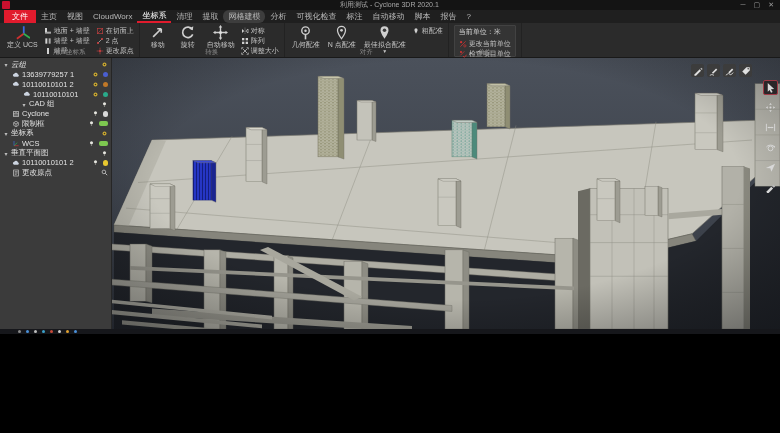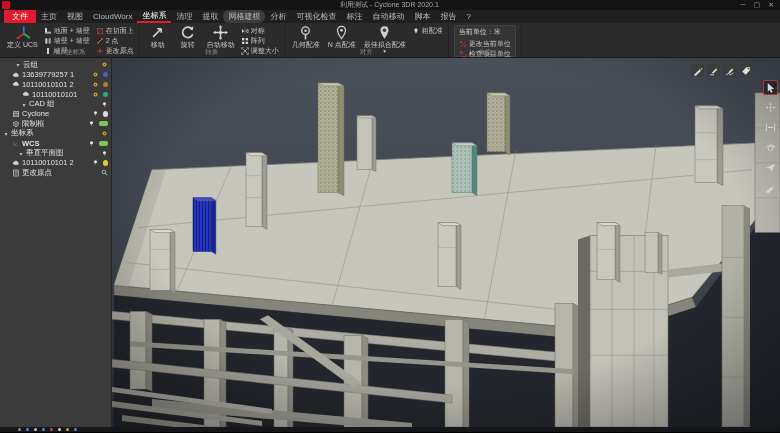--- a/index.html
+++ b/index.html
@@ -1,17 +1,17 @@
 <!DOCTYPE html>
 <html><head>
 <meta charset="utf-8">
 <style>
   html,body{margin:0;padding:0;background:#000;}
   *{box-sizing:border-box;font-family:"Liberation Sans","DejaVu Sans",sans-serif;}
-  .app{position:relative;width:780px;height:432px;overflow:hidden;background:#2b2b2b;}
+  .app{position:relative;width:780px;height:334px;overflow:hidden;background:#2b2b2b;}
 
   
   .titlebar{position:absolute;top:0;left:0;right:0;height:10px;background:#141414;display:flex;align-items:center;}
   .appicon{width:8px;height:8px;background:#c8102e;margin-left:2px;border-radius:1px;}
   .title{position:absolute;left:340px;font-size:7px;color:#a8a8a8;line-height:10px;white-space:nowrap;}
   .wincontrols{margin-left:auto;display:flex;gap:8px;padding-right:6px;}
   .winbtn{font-size:7px;color:#9a9a9a;line-height:10px;cursor:default;}
 
   
   .tabbar{position:absolute;top:10px;left:0;right:0;height:13px;background:#1f1f1f;display:flex;align-items:stretch;padding-left:4px;}
@@ -276,21 +276,21 @@
           </div>
         </div>
         <div class="rg-label">单位</div>
       </div>
     </div>
 
   <div class="main">
 
     <div class="sidebar">
       <div class="tree" id="tree">
-          <div class="trow" style="padding-left: 15px;">
+          <div class="trow" style="padding-left: 3px; font-style: italic;">
             <span class="exp">▾</span>
             <span class="lbl">云组</span>
             <span class="badge">
               <svg viewBox="0 0 12 12" width="7" height="7">
                 <circle cx="6" cy="6" r="3.4" fill="#c9a832"></circle>
                 <circle cx="6" cy="6" r="1.3" fill="#3a3520"></circle>
               </svg>
             </span>
           </div>
           <div class="trow" style="padding-left: 12px;">
@@ -316,21 +316,21 @@
             </span>
             <span class="lbl">10110010101 2</span>
             <span class="badge">
               <svg viewBox="0 0 12 12" width="7" height="7">
                 <circle cx="6" cy="6" r="3.4" fill="#c9a832"></circle>
                 <circle cx="6" cy="6" r="1.3" fill="#3a3520"></circle>
               </svg>
             </span>
             <span class="dot" style="background: rgb(192, 120, 40); margin-left: 2px;"></span>
           </div>
-          <div class="trow" style="padding-left: 12px; margin-left: 10px;">
+          <div class="trow" style="padding-left: 23px;">
             <span class="hicon">
               <svg viewBox="0 0 12 12" width="8" height="8">
                 <path d="M3 8.5 a2.3 2.3 0 0 1 .4-4.5 A2.9 2.9 0 0 1 8.8 4.8 A2 2 0 0 1 9.2 8.5 Z" fill="#ccd4e0"></path>
               </svg>
             </span>
             <span class="lbl">10110010101</span>
             <span class="badge">
               <svg viewBox="0 0 12 12" width="7" height="7">
                 <circle cx="6" cy="6" r="3.4" fill="#c9a832"></circle>
                 <circle cx="6" cy="6" r="1.3" fill="#3a3520"></circle>
@@ -384,38 +384,38 @@
           <div class="trow" style="padding-left: 3px;">
             <span class="exp">▾</span>
             <span class="lbl">坐标系</span>
             <span class="badge">
               <svg viewBox="0 0 12 12" width="7" height="7">
                 <circle cx="6" cy="6" r="3.4" fill="#c9a832"></circle>
                 <circle cx="6" cy="6" r="1.3" fill="#3a3520"></circle>
               </svg>
             </span>
           </div>
-          <div class="trow" style="padding-left: 12px; font-weight: bold;">
+          <div class="trow" style="padding-left: 12px;">
             <span class="hicon">
               <svg viewBox="0 0 12 12" width="8" height="8">
                 <path d="M3 10 H10" stroke="#d03030"></path>
                 <path d="M3 10 V3" stroke="#3a6ae0"></path>
                 <path d="M3 10 L8 5.5" stroke="#30b050"></path>
               </svg>
             </span>
             <span class="lbl">WCS</span>
             <span class="badge">
               <svg viewBox="0 0 12 12" width="7" height="7">
                 <circle cx="6" cy="4.6" r="2.6" fill="#e6e6e0"></circle>
                 <rect x="5" y="7.4" width="2" height="2.4" fill="#9a9a94"></rect>
               </svg>
             </span>
             <span class="pill" style="background: rgb(126, 200, 80); margin-left: 2px;"></span>
           </div>
-          <div class="trow" style="padding-left: 18px;">
+          <div class="trow" style="padding-left: 3px;">
             <span class="exp">▾</span>
             <span class="lbl">垂直平面图</span>
             <span class="badge">
               <svg viewBox="0 0 12 12" width="7" height="7">
                 <circle cx="6" cy="4.6" r="2.6" fill="#e6e6e0"></circle>
                 <rect x="5" y="7.4" width="2" height="2.4" fill="#9a9a94"></rect>
               </svg>
             </span>
           </div>
           <div class="trow" style="padding-left: 12px;">

